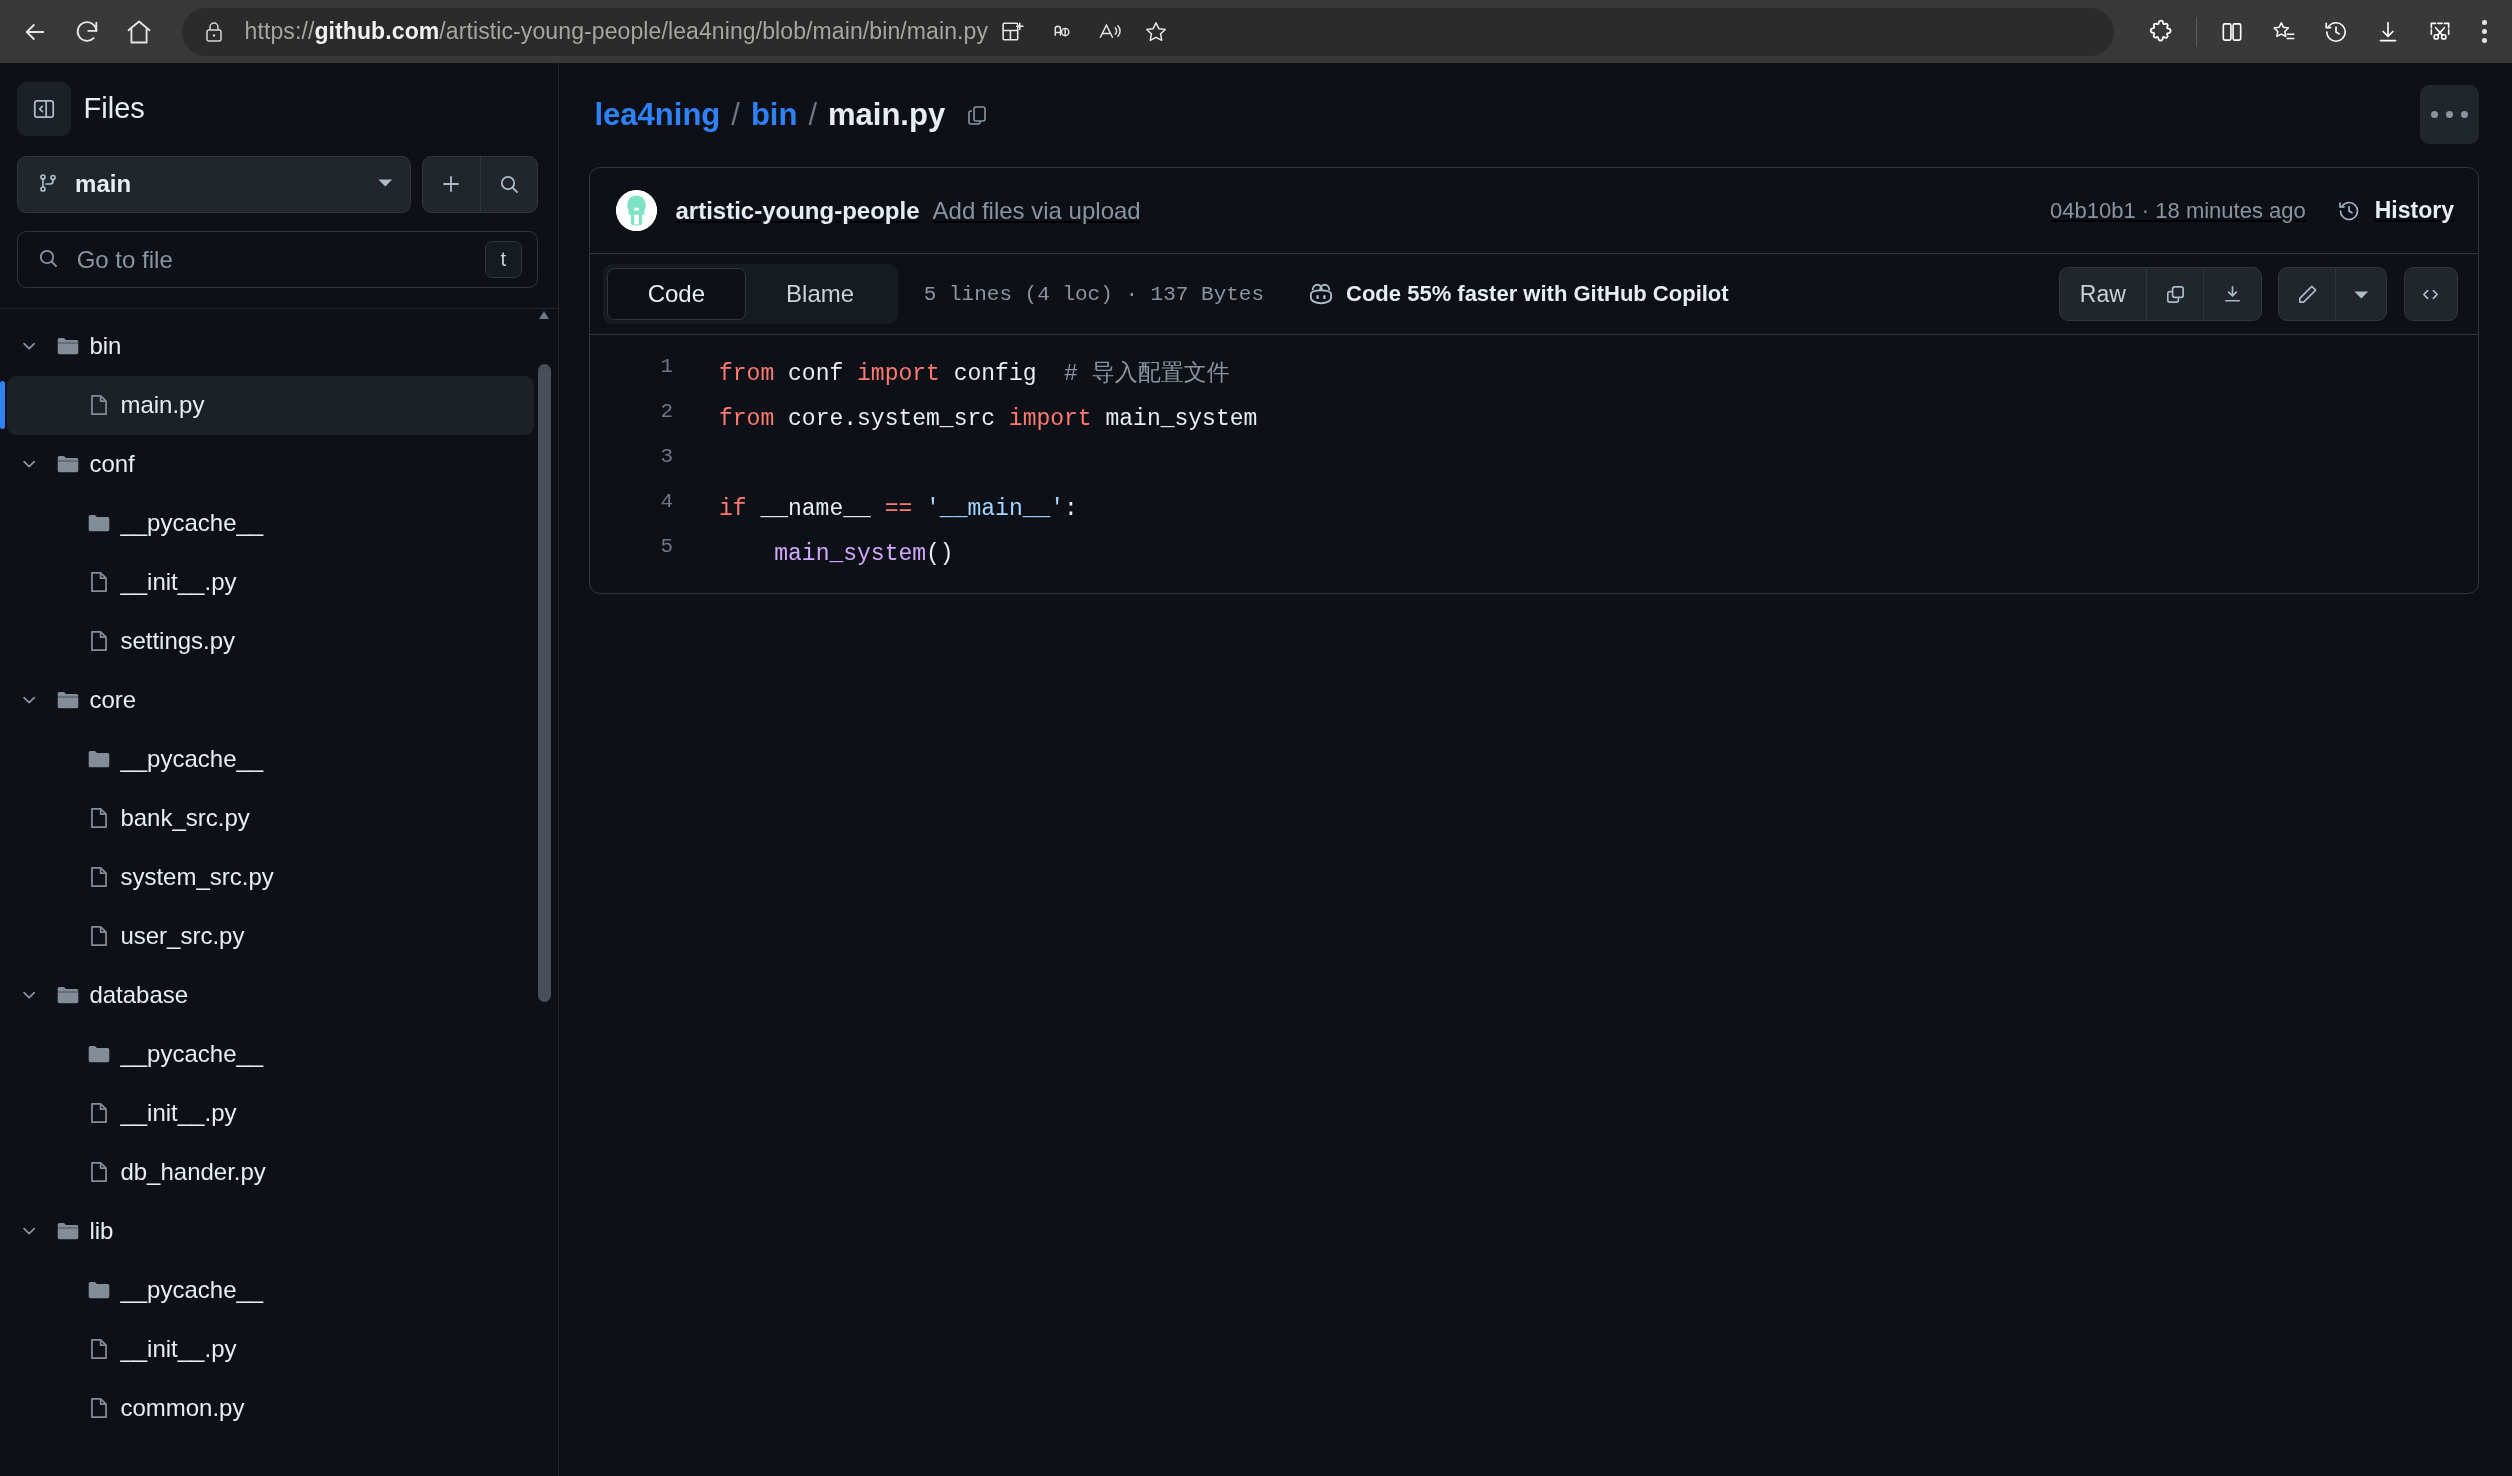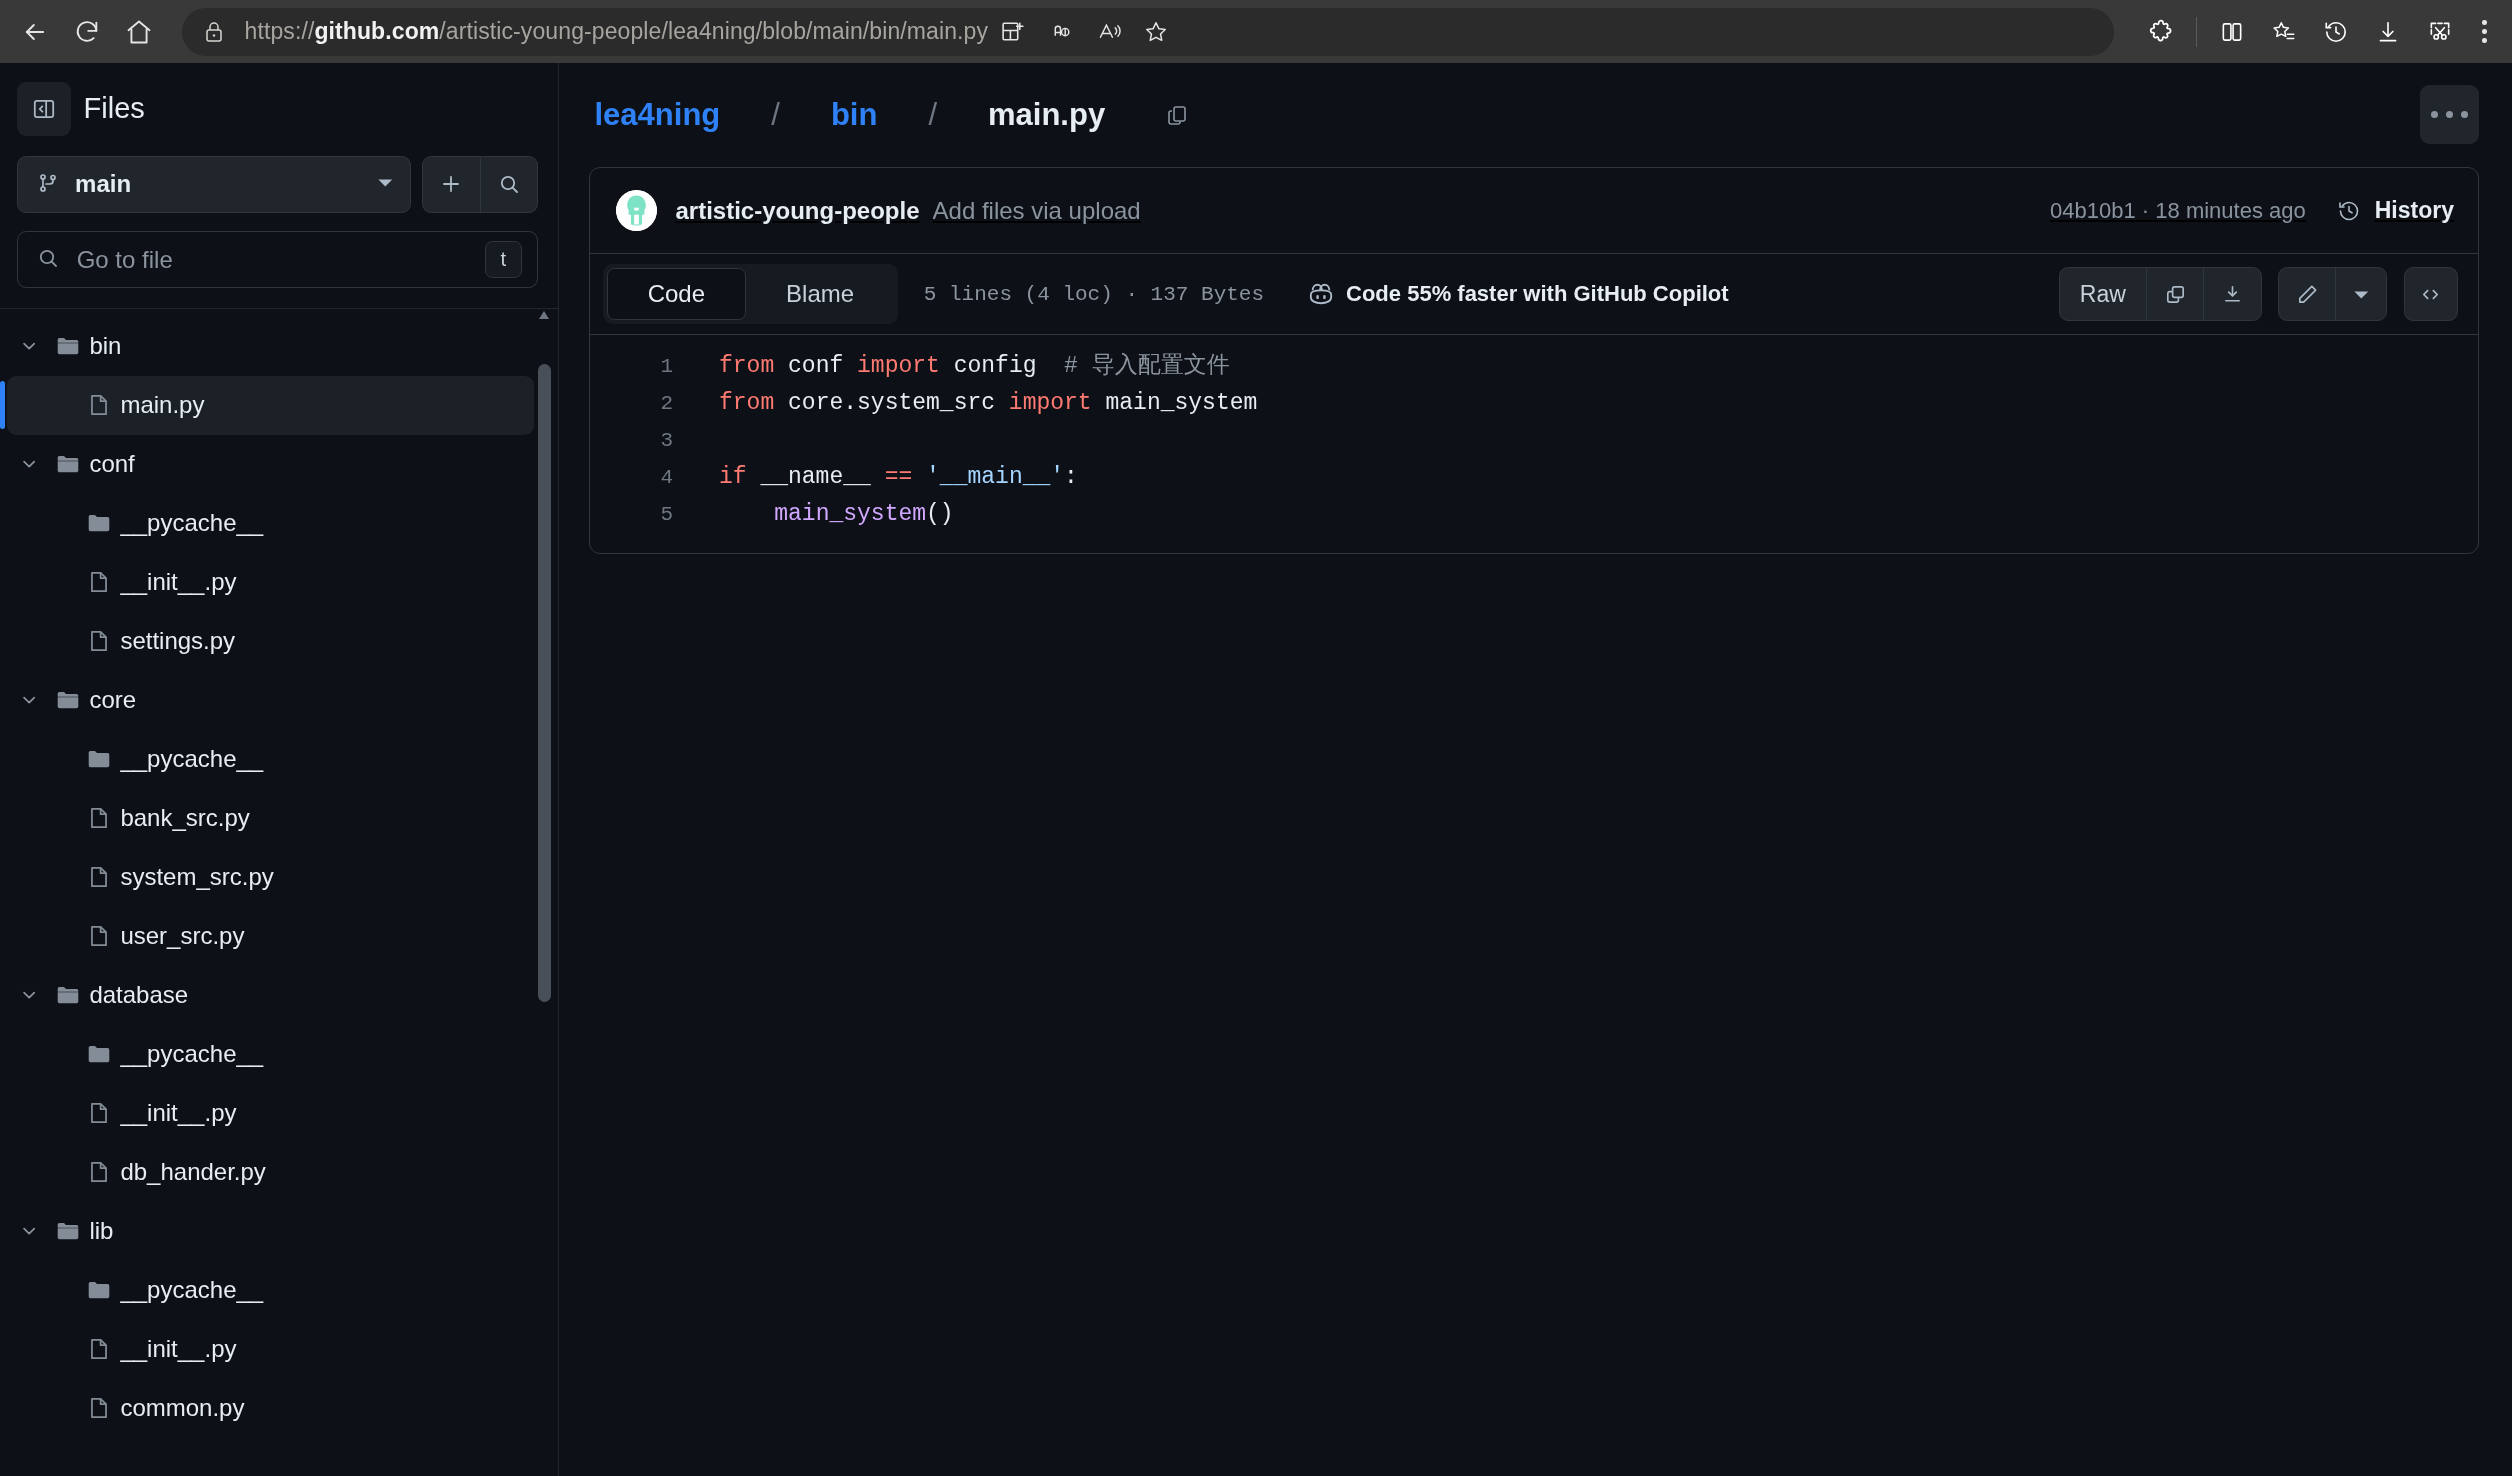--- a/index.html
+++ b/index.html
@@ -168,21 +168,20 @@
     border-bottom: 8.3px solid #6e7681;
   }
 
   
   .main { flex: 1 1 auto; min-width: 0; padding: 0 33px 0 30px; position: relative; }
 
   .crumbrow {
     display: flex; align-items: center;
     height: 104px;
     padding-left: 5.5px;
-    gap: 40px;
   }
   .crumb { font-size: 31px; font-weight: 600; }
   .crumb.link { color: #2f81f7; }
   .crumb.sep { color: #6e7681; margin: 0 11px; font-weight: 400; }
   .crumb.cur { color: #e6edf3; }
   .copy-path { margin-left: 20.3px; display: flex; align-items: center; }
   .more-btn {
     position: absolute; right: 33px; top: 22px;
     width: 59px; height: 59px; border-radius: 9.2px;
     background: #21262d;
@@ -285,21 +284,21 @@
     font-family: "Liberation Mono", monospace;
     font-size: 23px;
     line-height: 37px;
   }
   .codeline { display: flex; align-items: flex-start; }
   .lnum {
     width: 107px; flex: none;
     text-align: right; padding-right: 24px;
     color: #6e7681; font-size: 21px; line-height: 37px;
   }
-  .lcode { white-space: pre; color: #e6edf3; padding-left: 22px; }
+  .lcode { white-space: pre; color: #e6edf3; padding-left: 22px; margin-top: 8px; }
   .k  { color: #ff7b72; }
   .fn { color: #d2a8ff; }
   .cm { color: #8b949e; }
   .st { color: #a5d6ff; }
   .id { color: #e6edf3; }
   .op { color: #ff7b72; }
 </style>
 </head>
 <body>
 

